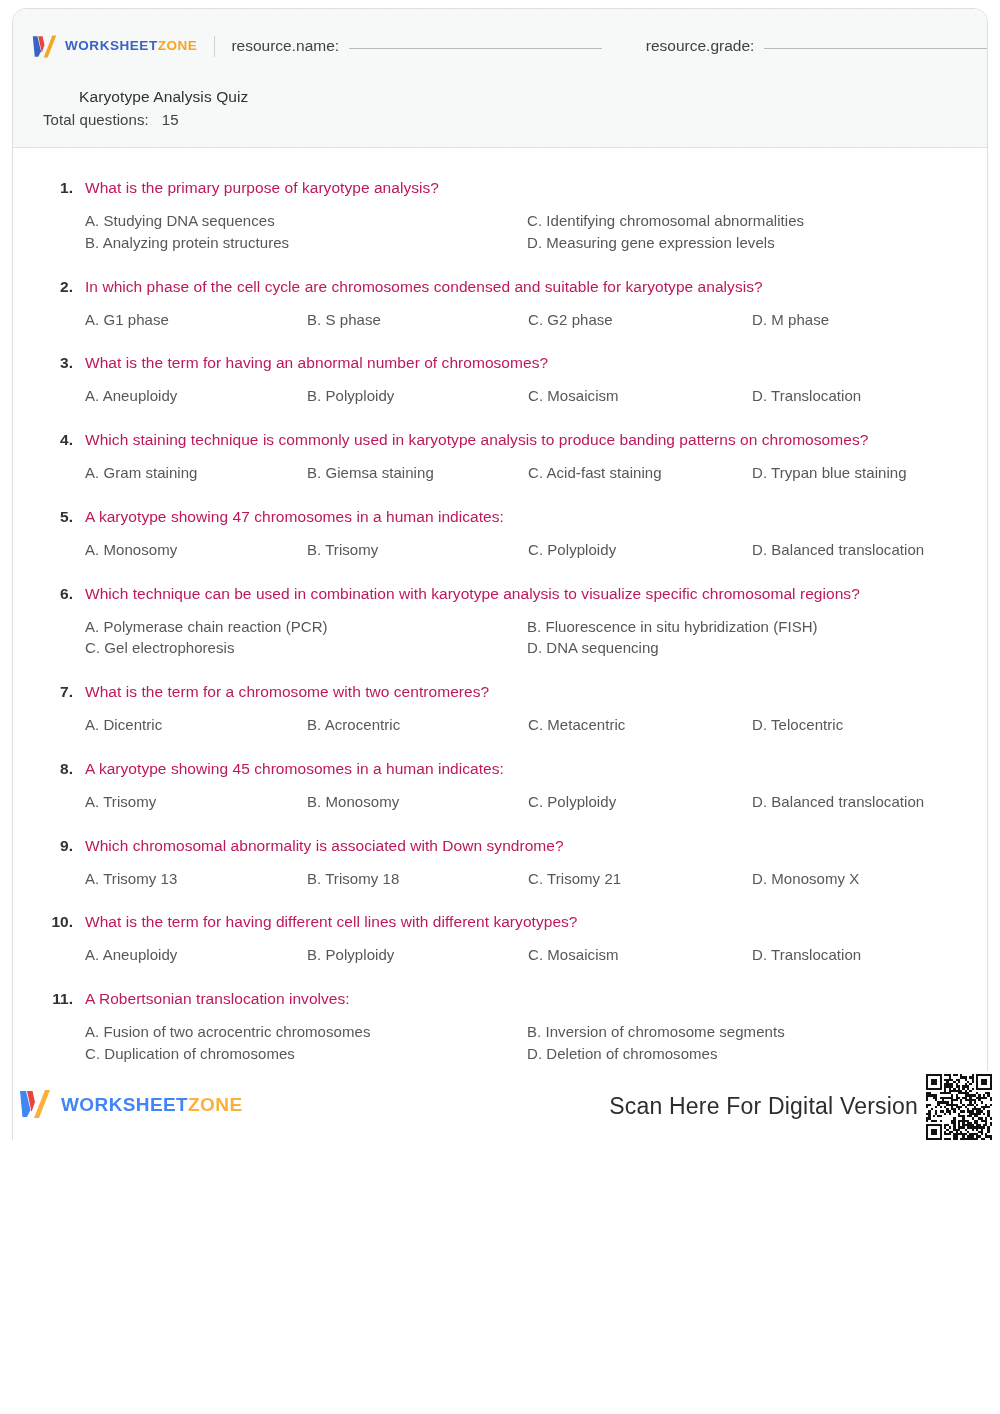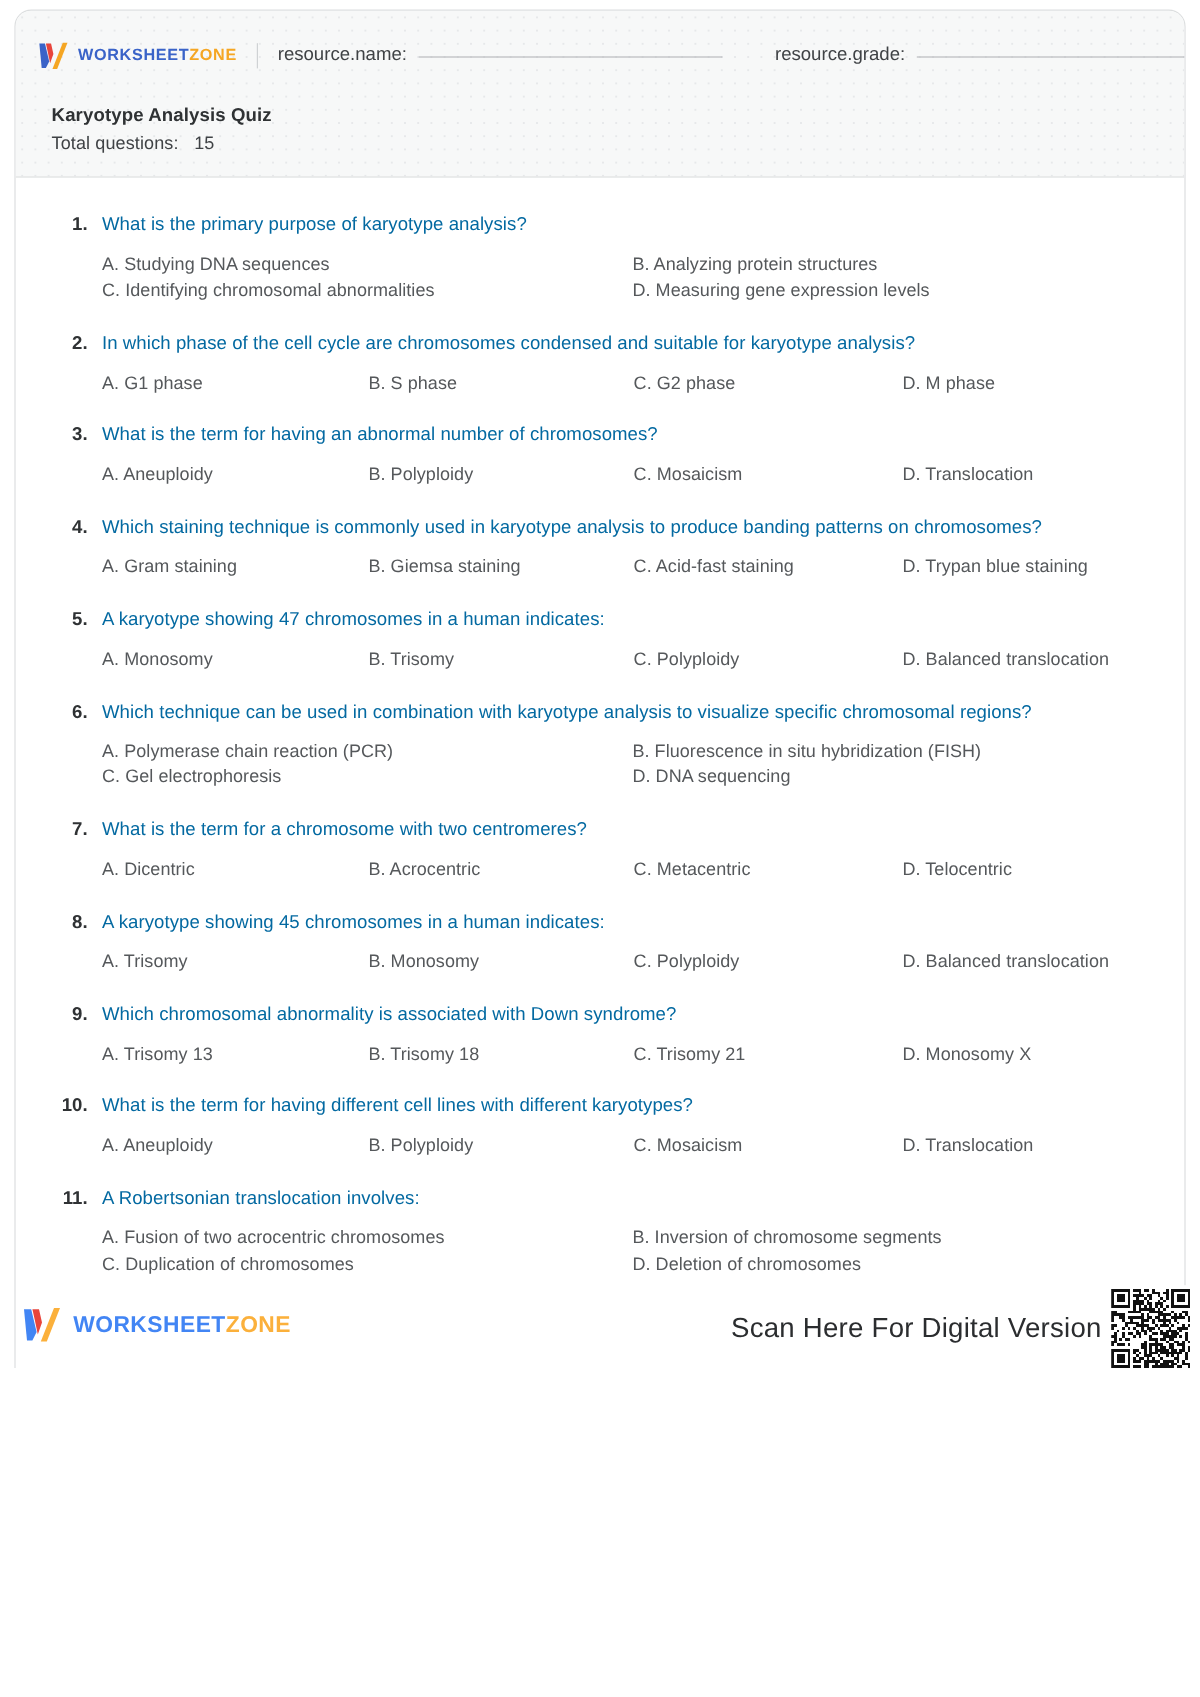--- a/index.html
+++ b/index.html
@@ -109,24 +109,25 @@
   .field-grade { margin-left: 44px; margin-right: 0; }
   .field-grade .field-rule { margin-right: -30px; }
 
   .title-block {
     position: absolute;
     left: 30px;
     top: 78px;
   }
   .quiz-title {
     font-size: 15.5px;
-    font-weight: 700;
+    font-weight: 400;
     color: #2f3234;
     line-height: 1.25;
     letter-spacing: 0.1px;
+    margin-left: 36px;
   }
   .quiz-total {
     margin-top: 5px;
     font-size: 15px;
     color: #3f4245;
     line-height: 1.2;
     letter-spacing: 0.1px;
   }
   .quiz-total .count { margin-left: 13px; }
 
@@ -150,21 +151,21 @@
     line-height: 1.55;
     padding-top: 0px;
   }
   .q-main {
     flex: 1 1 auto;
     padding-left: 12px;
     min-width: 0;
   }
   .q-text {
     font-size: 15.5px;
-    color: #0369a1;
+    color: #be185d;
     line-height: 1.55;
     letter-spacing: 0.05px;
   }
 
   .opts {
     display: grid;
     margin-top: 10px;
   }
   .opts.cols4 {
     grid-template-columns: 222px 221px 224px 1fr;
@@ -267,22 +268,22 @@
 
     </div>
 
     <div class="card-body" id="questions-list">
         <div class="q">
           <div class="q-num">1.</div>
           <div class="q-main">
             <div class="q-text">What is the primary purpose of karyotype analysis?</div>
             <div class="opts cols2">
               <div class="opt">A. Studying DNA sequences</div>
+              <div class="opt">C. Identifying chromosomal abnormalities</div>
               <div class="opt">B. Analyzing protein structures</div>
-              <div class="opt">C. Identifying chromosomal abnormalities</div>
               <div class="opt">D. Measuring gene expression levels</div>
             </div>
           </div>
         </div>
         <div class="q">
           <div class="q-num">2.</div>
           <div class="q-main">
             <div class="q-text">In which phase of the cell cycle are chromosomes condensed and suitable for karyotype analysis?</div>
             <div class="opts cols4">
               <div class="opt">A. G1 phase</div>

